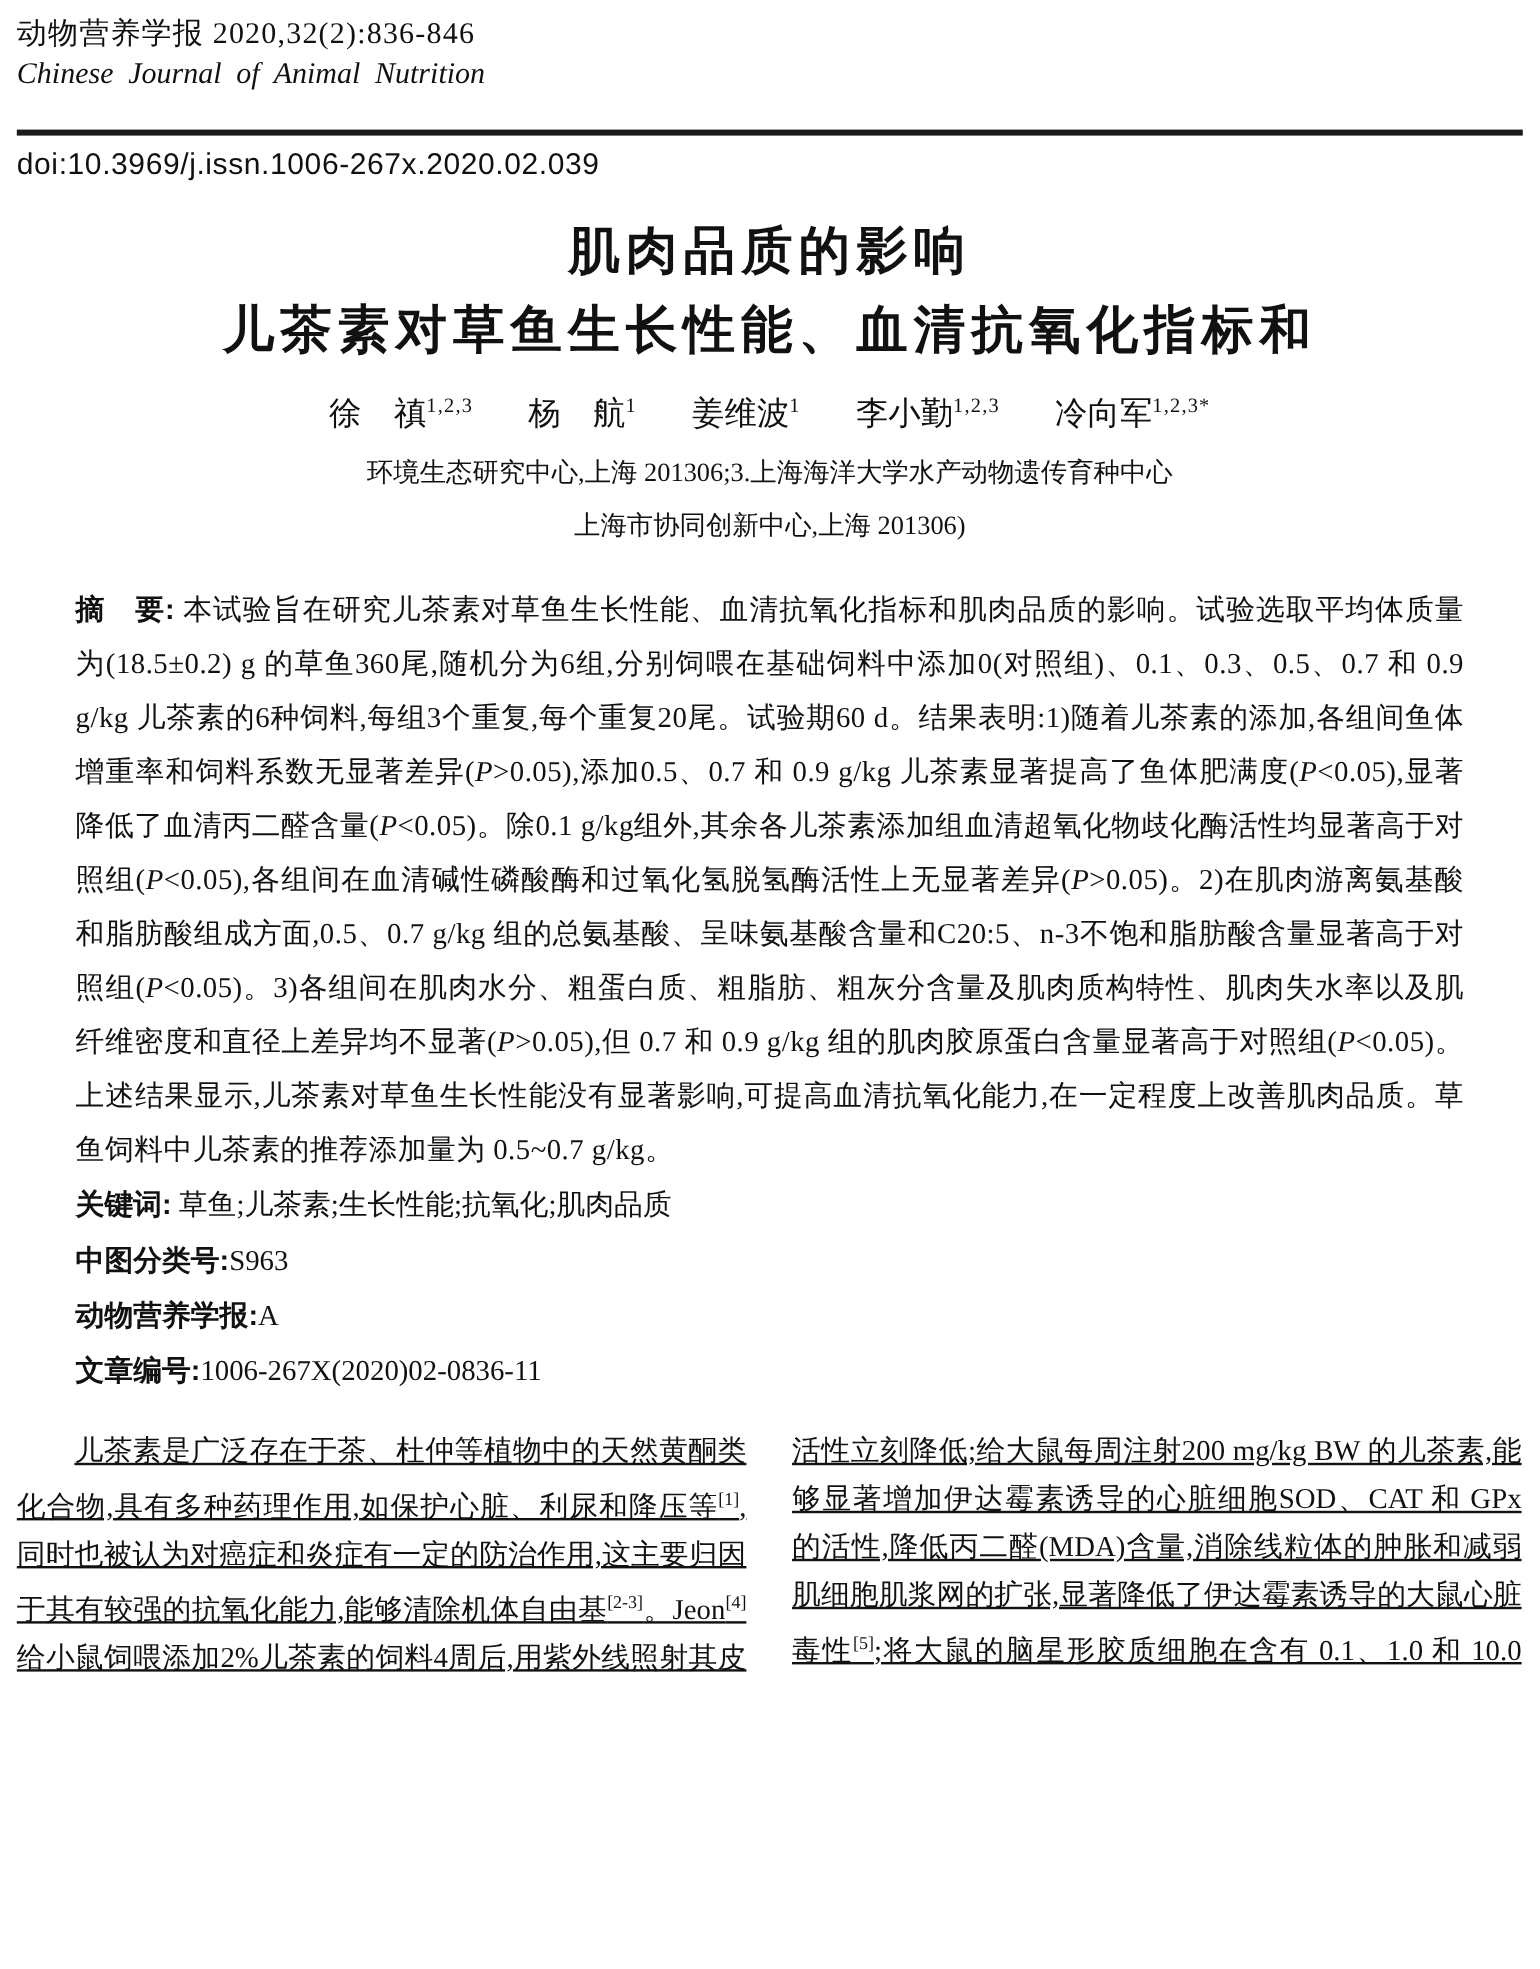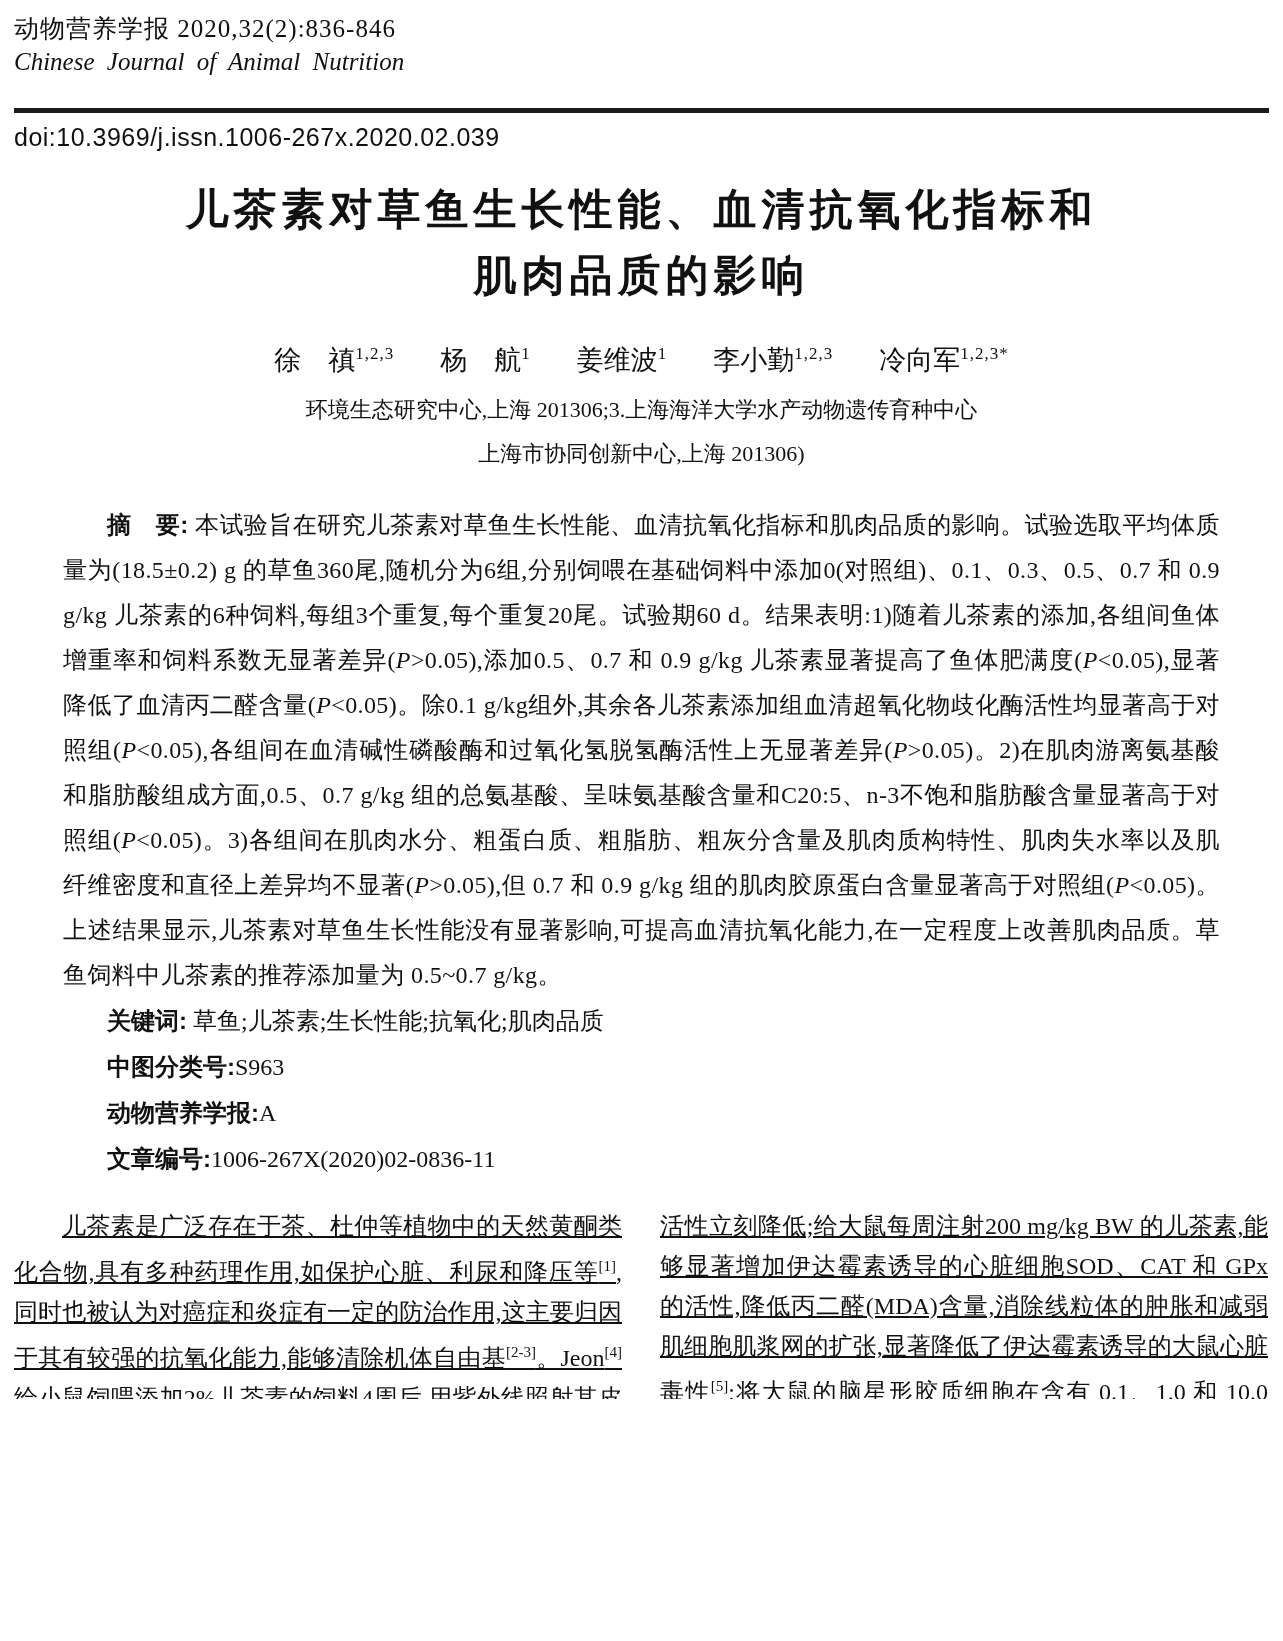--- a/index.html
+++ b/index.html
@@ -27,21 +27,21 @@
   .article-title {
     margin-top: 24px;
     text-align: center;
     font-family: "Liberation Sans", "DejaVu Sans", sans-serif;
     font-weight: 700;
     font-size: 43px;
     line-height: 66px;
     letter-spacing: 5px;
   }
   .authors-line {
-    margin-top: 28px;
+    margin-top: 12px;
     display: flex;
     justify-content: center;
     gap: 46px;
     font-size: 27px;
     line-height: 36px;
     align-items: flex-end;
   }
   .author { white-space: nowrap; }
   .author sup { font-size: 17px; letter-spacing: 1px; }
   .affiliations { margin-top: 10px; text-align: center; font-size: 22px; line-height: 44px; }
@@ -50,21 +50,20 @@
     width: 1157px;
     margin: 26px auto 0 auto;
     font-size: 24px;
     line-height: 45px;
     text-align: justify;
     letter-spacing: 0.4px;
   }
   .bold-label {
     font-family: "Liberation Sans", "DejaVu Sans", sans-serif;
     font-weight: 700;
-    margin-left: 44px;
   }
   .kw-line { width: 1157px; margin: 0 auto; font-size: 24px; line-height: 46px; }
   .clc-line {
     width: 1157px; margin: 0 auto; display: flex;
     font-size: 24px; line-height: 46px; flex-direction: column;
   }
   .clc-item:nth-child(1) { width: 388px; }
   .clc-item:nth-child(2) { width: 340px; }
   .clc-item:nth-child(3) { flex: 1; }
   
@@ -89,22 +88,22 @@
   <div>
     <div class="journal-cn">动物营养学报 2020,32(2):836-846</div>
     <div class="journal-en">Chinese Journal of Animal Nutrition</div>
   </div>
 
   <div class="top-rule"></div>
 
   <div class="doi-line">doi:10.3969/j.issn.1006-267x.2020.02.039</div>
 
   <div class="article-title">
+    <div>肌肉品质的影响</div>
     <div>儿茶素对草鱼生长性能、血清抗氧化指标和</div>
-    <div>肌肉品质的影响</div>
   </div>
 
   <div class="authors-line">
       <span class="author"><span>徐　禛</span><sup>1,2,3</sup></span>
       <span class="author"><span>杨　航</span><sup>1</sup></span>
       <span class="author"><span>姜维波</span><sup>1</sup></span>
       <span class="author"><span>李小勤</span><sup>1,2,3</sup></span>
       <span class="author"><span>冷向军</span><sup>1,2,3*</sup></span>
     </div>
 

